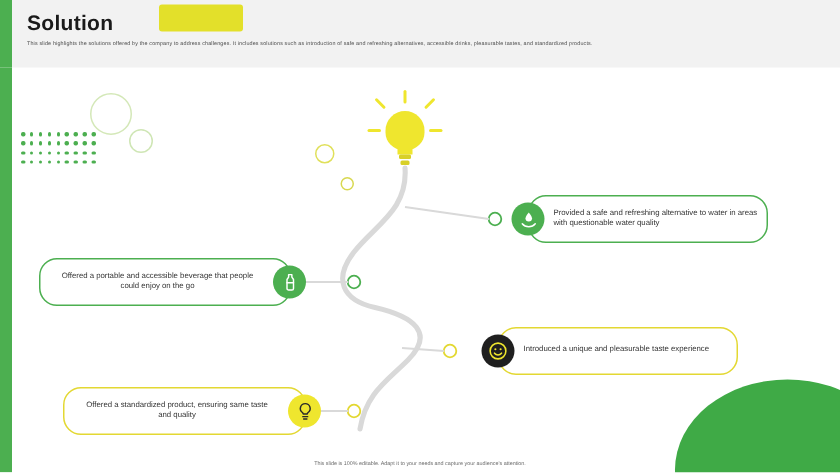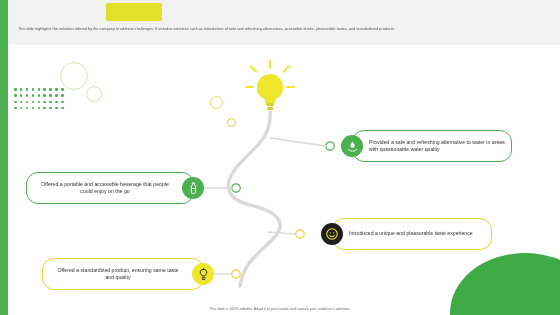--- a/index.html
+++ b/index.html
@@ -263,20 +263,21 @@
   }
 </style>
 </head>
 <body>
 
 <div class="slide">
 
   <div class="header-bar"></div>
   <div class="header-accent"></div>
   <div class="header-pill"></div>
+  <div class="header-title">Solution</div>
   <div class="header-sub">This slide highlights the solutions offered by the company to address challenges. It includes solutions such as introduction of safe and refreshing alternatives, accessible drinks, pleasurable tastes, and standardized products.</div>
 
   <div class="left-strip"></div>
   <div class="dot-grid">
     <i></i>
       <i></i>
       <i></i>
       <i></i>
       <i></i>
       <i></i>

